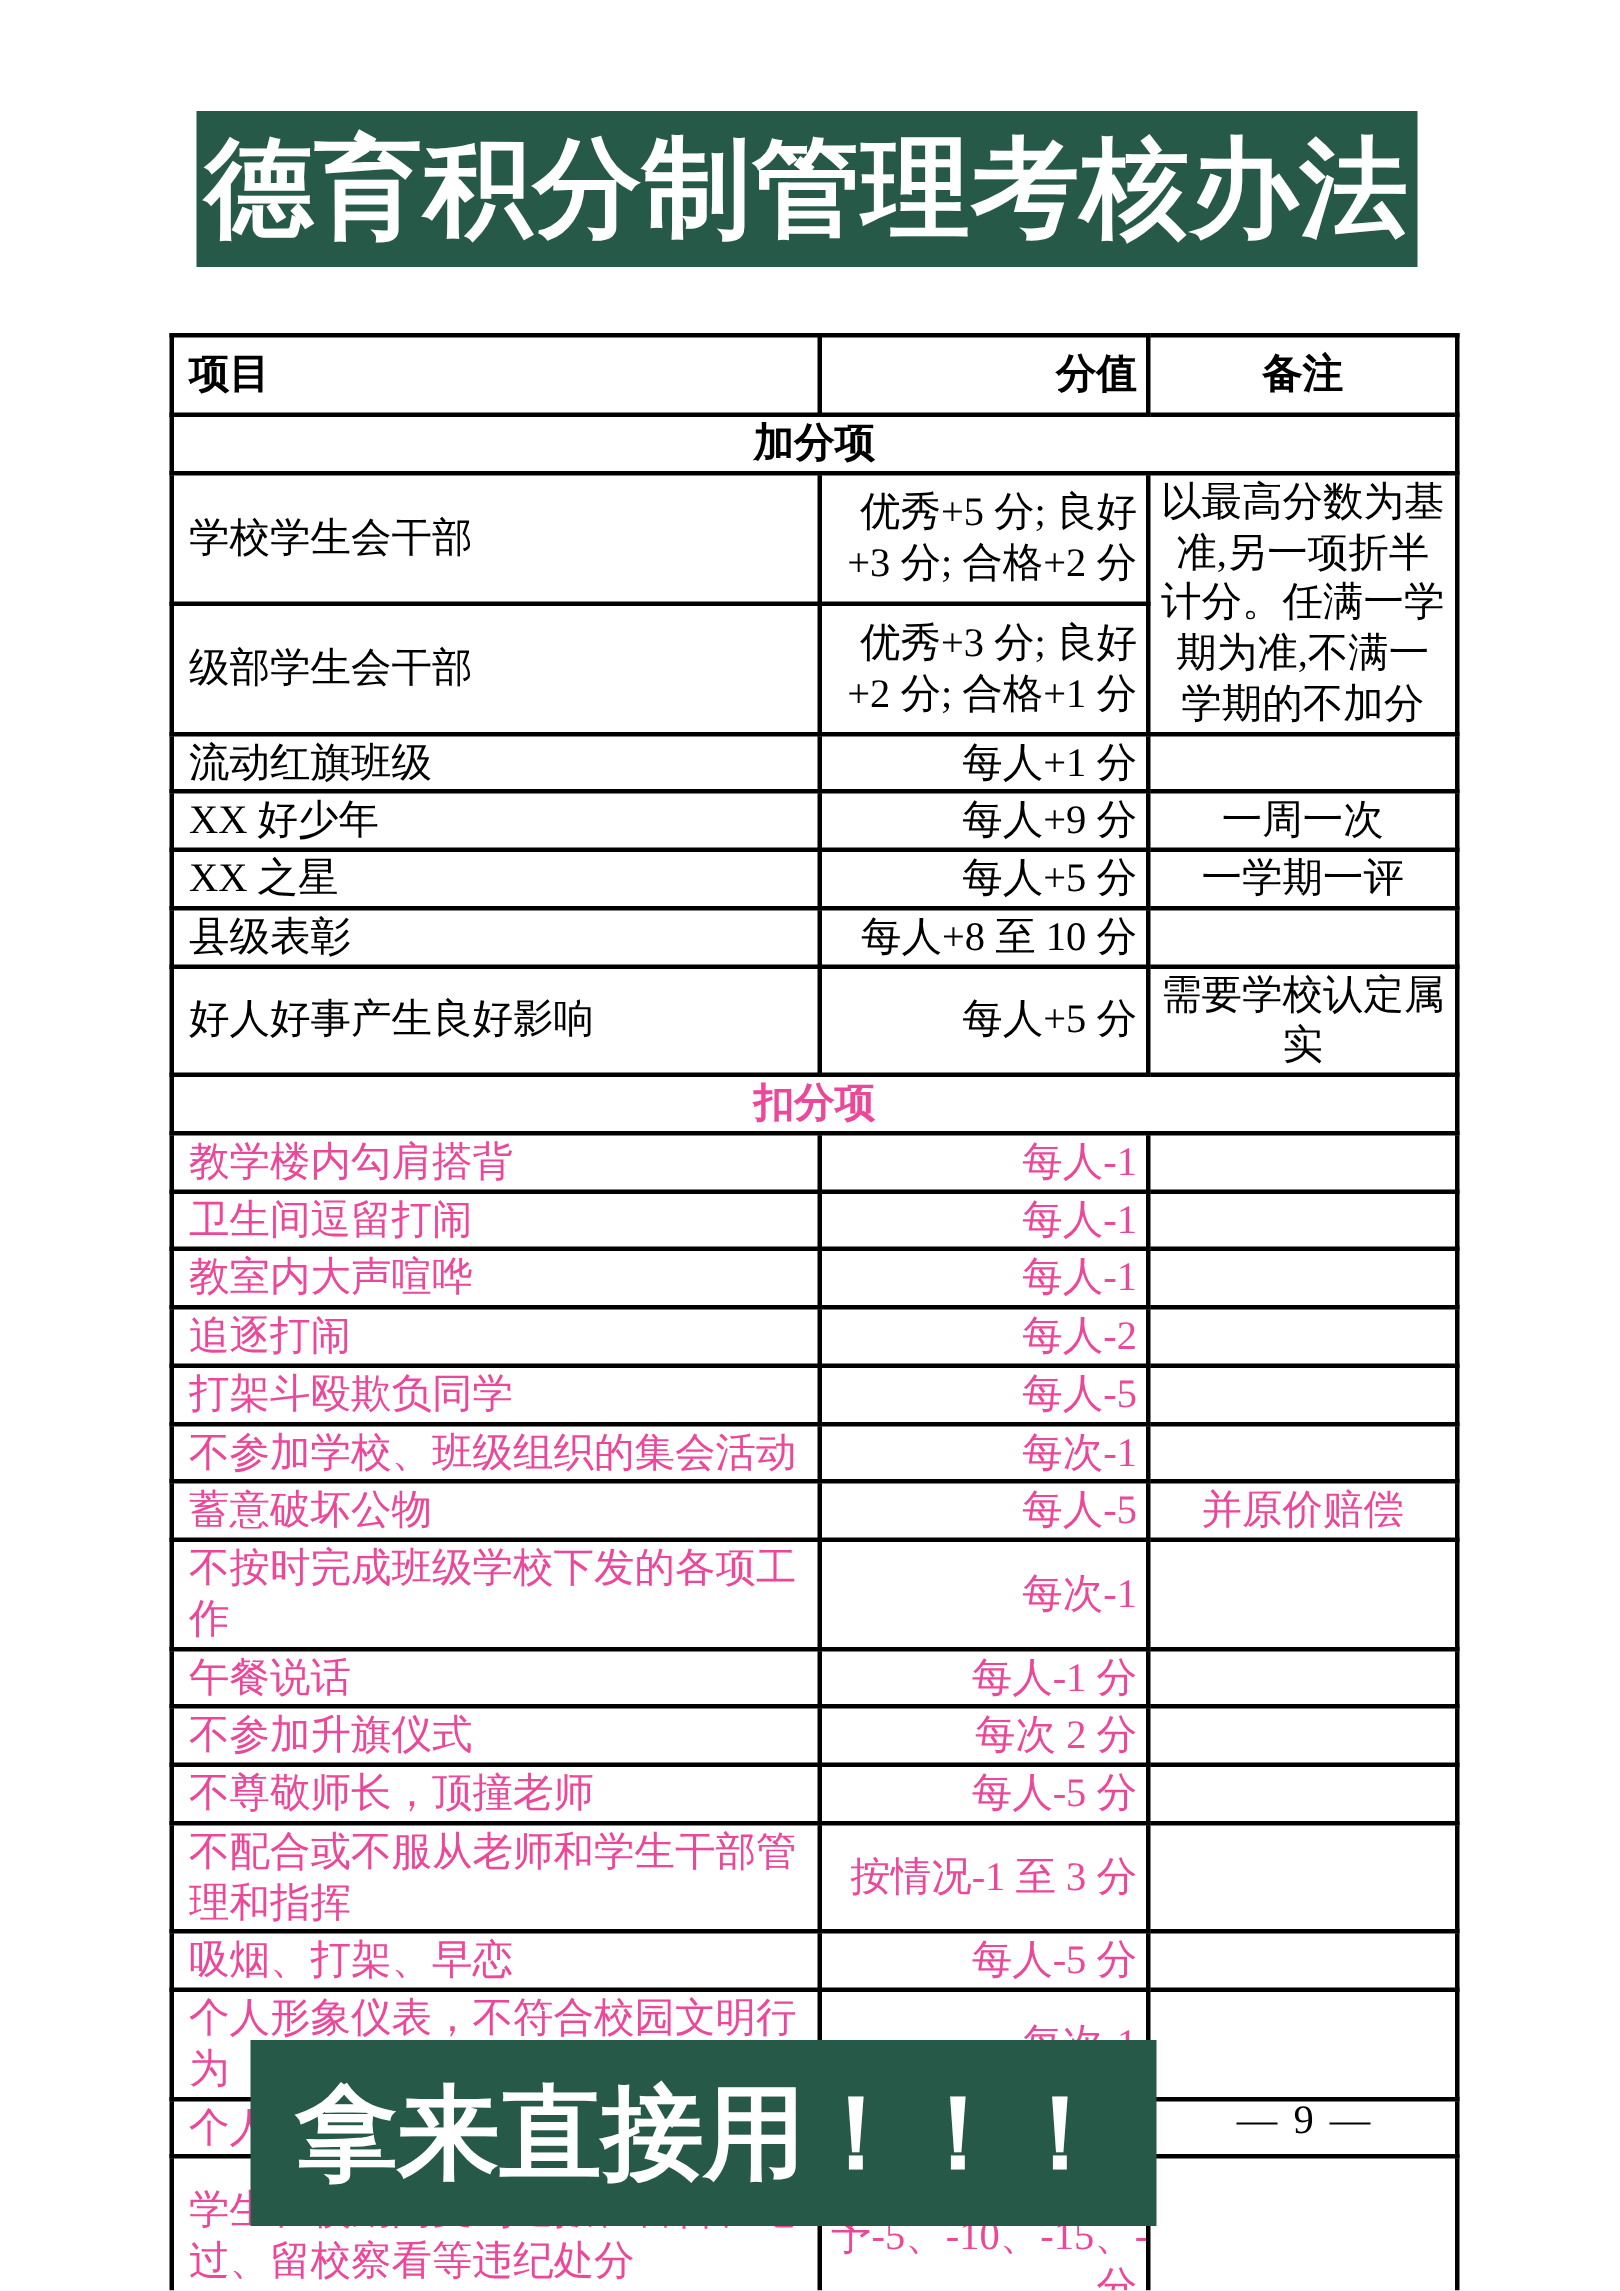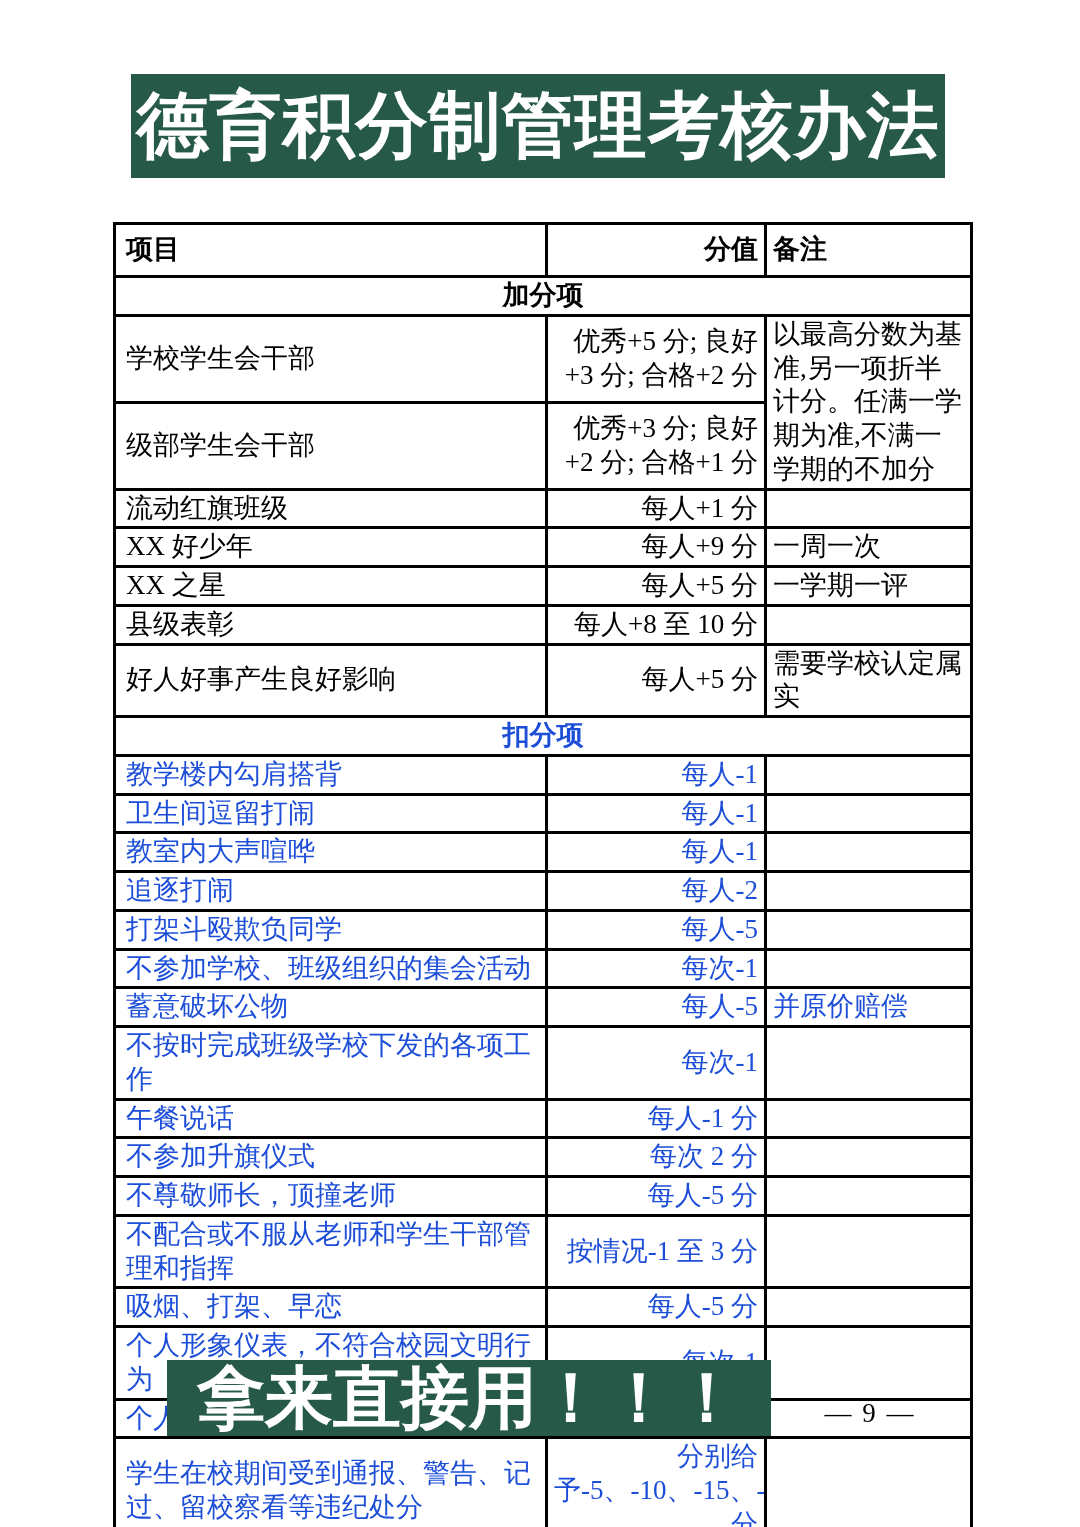--- a/index.html
+++ b/index.html
@@ -8,33 +8,33 @@
     font-family:"Liberation Serif","DejaVu Serif",serif; color:#000;
     overflow:hidden;
   }
   .banner {
     position:absolute; background:#265948; color:#ffffff;
     display:flex; align-items:center; justify-content:center;
     font-family:"Liberation Sans","DejaVu Sans",sans-serif; font-weight:bold;
     white-space:nowrap;
   }
   .banner-top  { left:131px; top:40px;  width:814px; height:104px; font-size:72px; letter-spacing:1px;margin-top:34px; }
-  .banner-bottom { left:167px; top:1360px; width:604px; height:76px; font-size:68px; }
+  .banner-bottom { left:167px; top:1360px; width:604px; height:124px; font-size:68px; }
   table.score-table {
     position:absolute; left:113px; top:222px; width:857px;
     border-collapse:collapse; table-layout:fixed;
     font-size:27px; line-height:1.25;
   }
   .score-table td, .score-table th { border:3px solid #000; padding:1px 6px; vertical-align:middle; overflow:hidden; }
   .score-table th { font-weight:bold; }
   .cell-item  { text-align:left; padding-left:10px !important; }
   .cell-score { text-align:right;font-family:Liberation Serif, serif; }
-  .cell-remark{ text-align:left; }
+  .cell-remark{ text-align:center; }
   .row-section td { text-align:center; font-weight:bold; }
-  .sec-minus td, tr.minus td { color:#1d4ed8; }
+  .sec-minus td, tr.minus td { color:#ec4899; }
   .r-head { height:53px; }
   .r-sec  { height:33px;padding-left:45px; }
   .r-tall { height:81px; }
   .r-sm   { height:33px; }
   .r-md   { height:63px; }
   .r-2l   { height:61px;padding-left:16px; }
   .r-last { height:65px; }
   .page-number {
     position:absolute; left:805px; top:1398px; width:130px;
     text-align:center; font-size:27px; color:#000; letter-spacing:2px;

